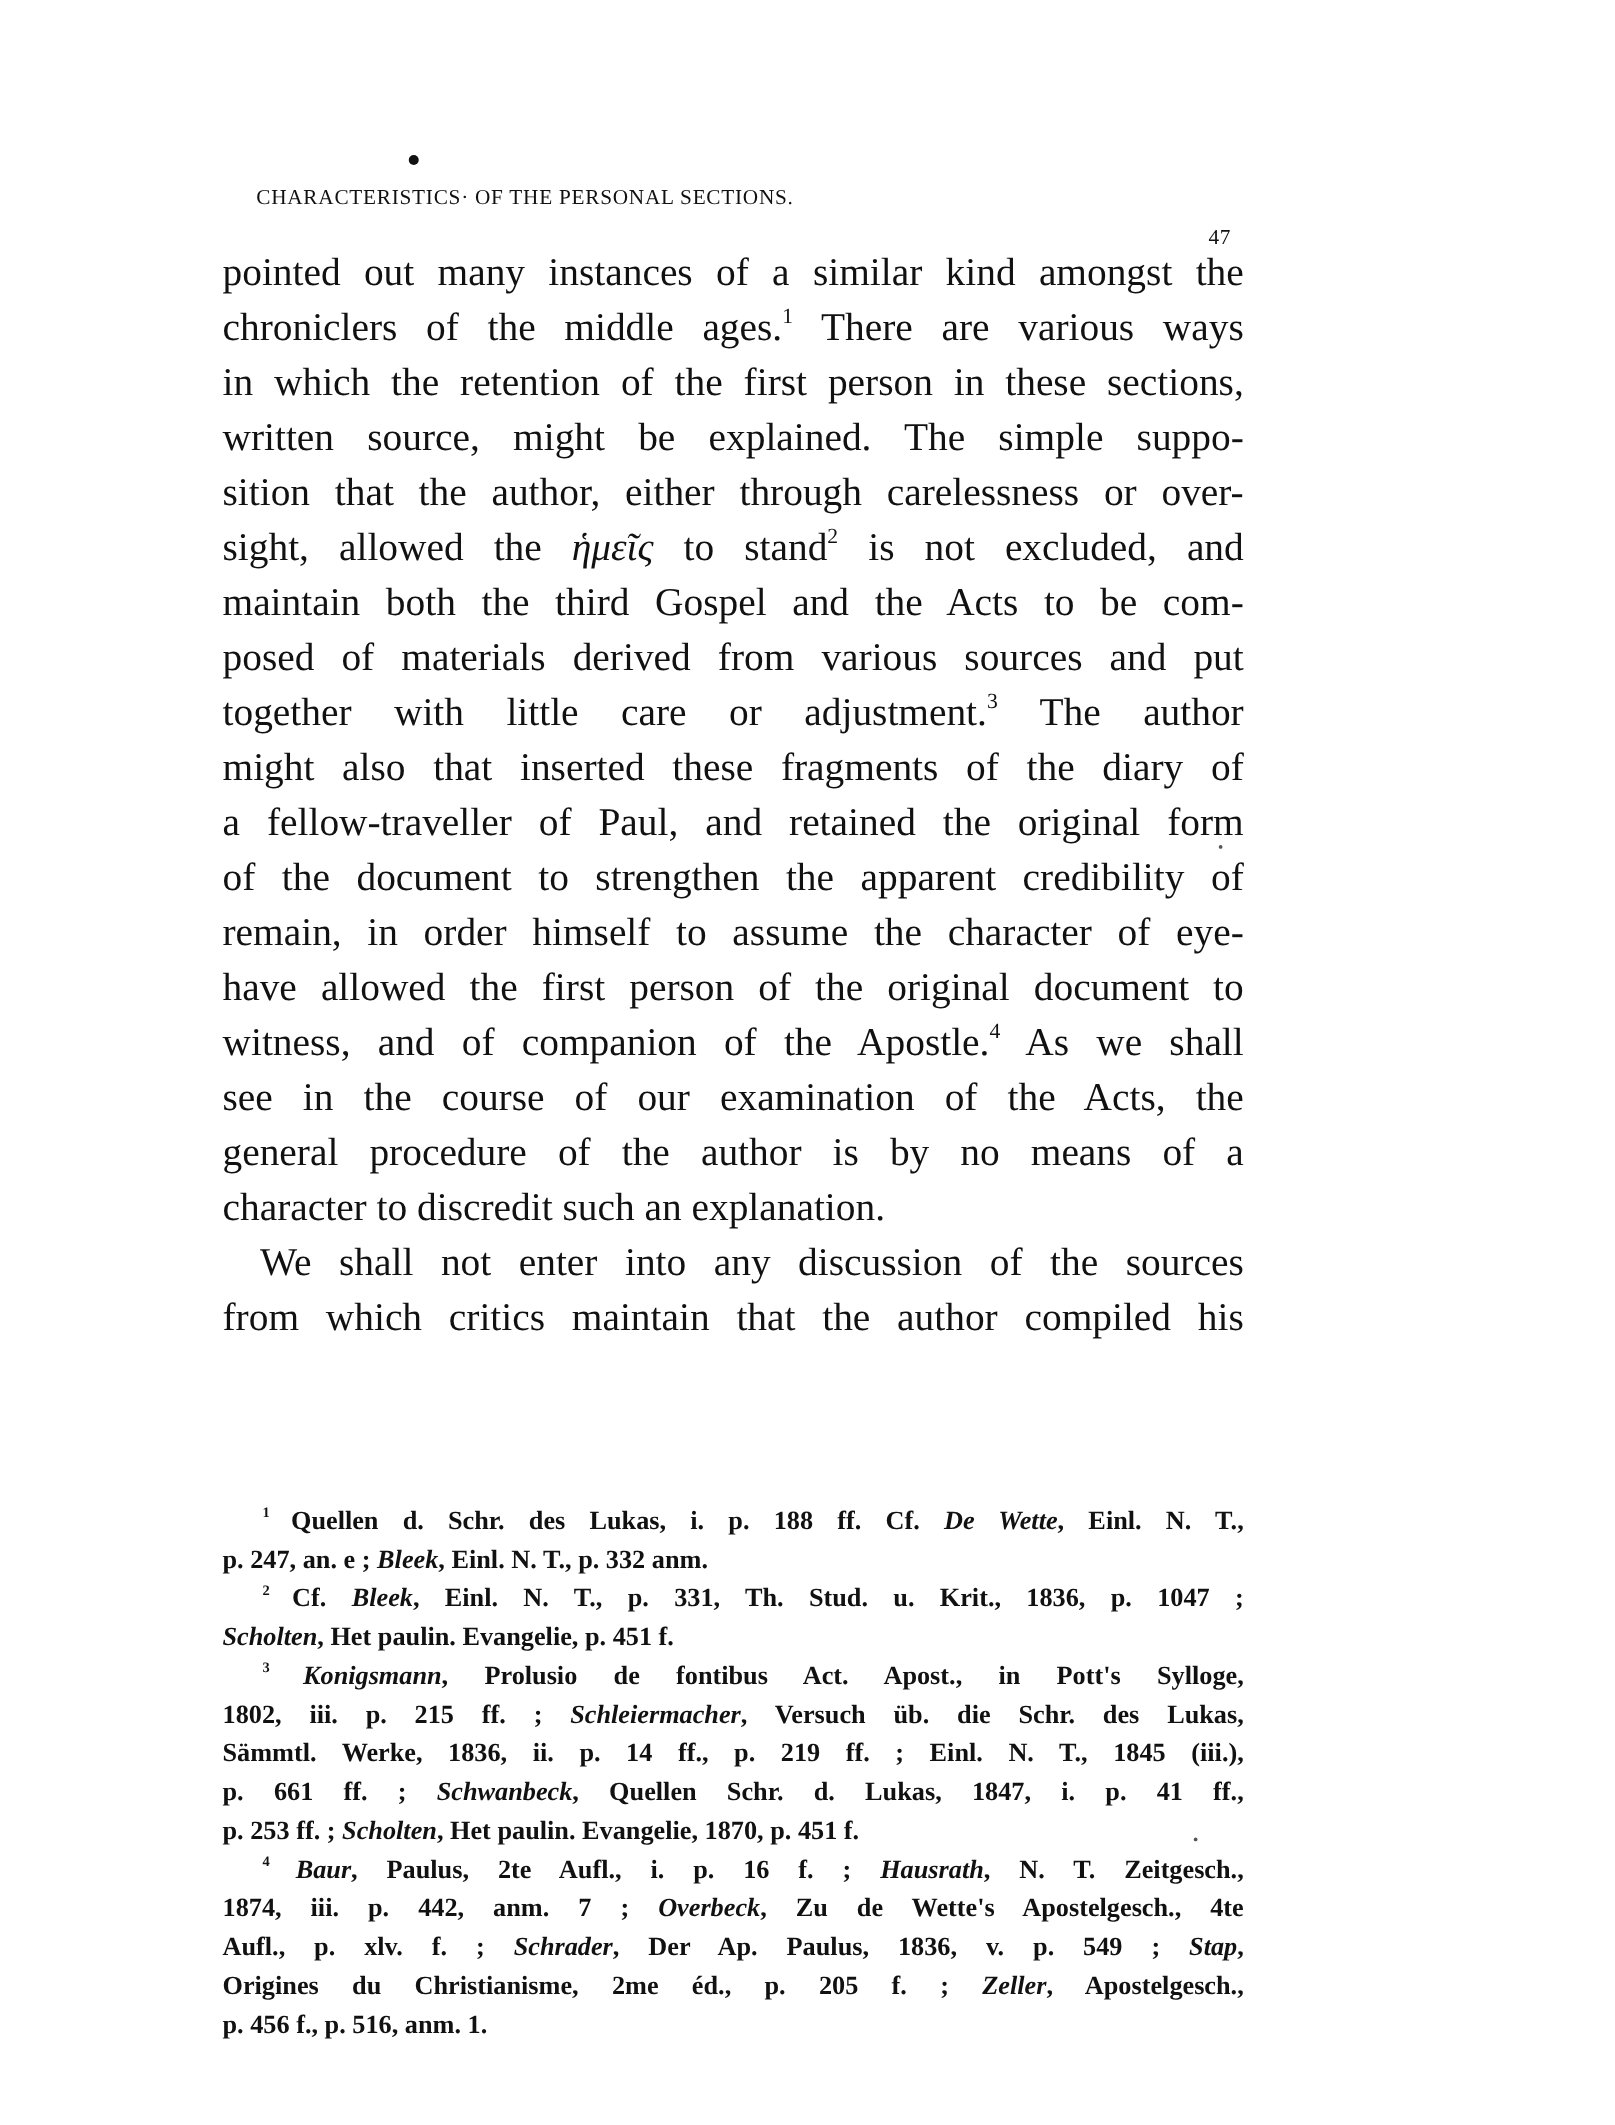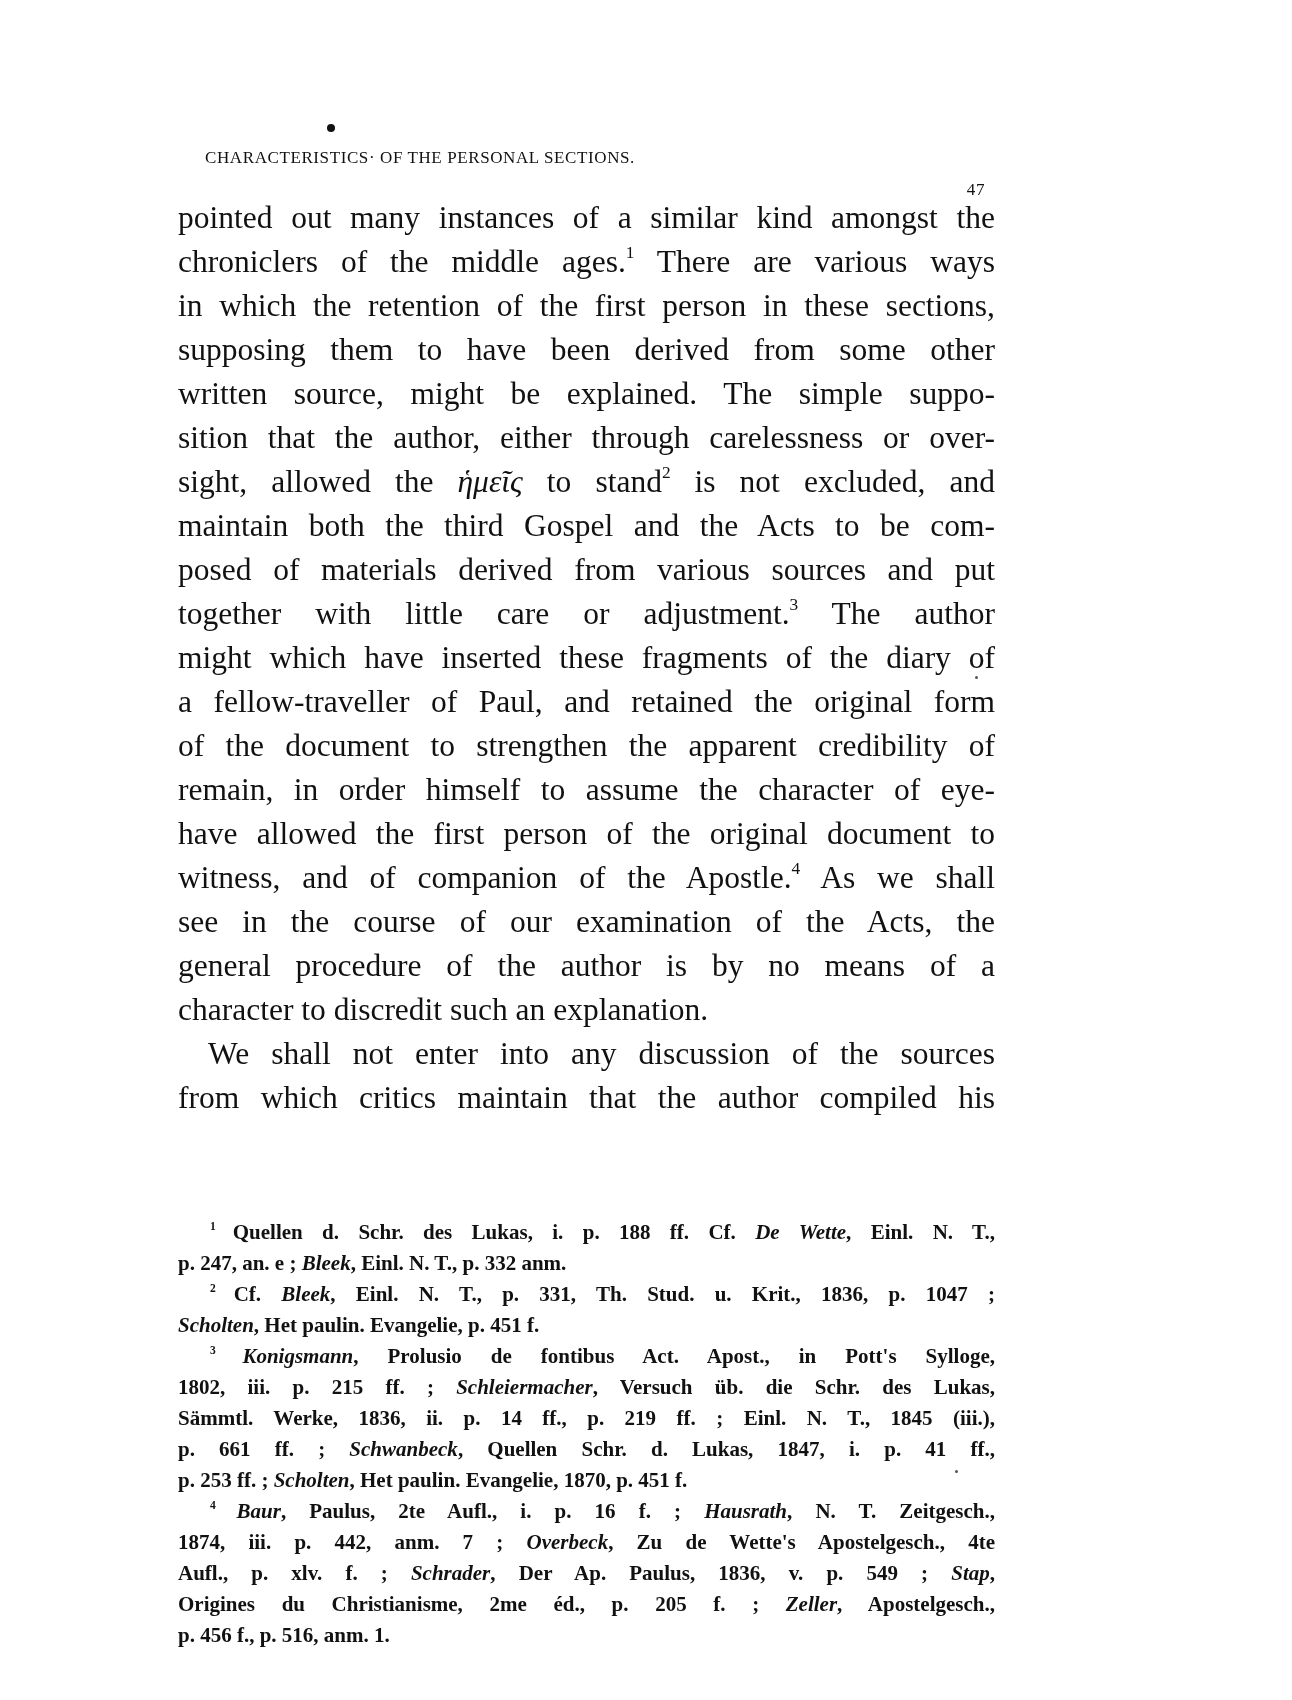--- a/index.html
+++ b/index.html
@@ -10,48 +10,47 @@
     font-family: "Liberation Serif", serif; font-size: 17px; letter-spacing: 0.6px; }
   .header .title { position: absolute; left: 0; top: 12px; }
   .header .pagenum { position: absolute; right: 0; top: 12px; margin-top: 32px; }
   .body { position: absolute; left: 178px; top: 196px; width: 817px;
     font-family: "Liberation Serif", serif; font-size: 31.5px; line-height: 44px; }
   .line { display: block; white-space: nowrap; text-align: justify; text-align-last: justify; height: 44px; }
   .line.last { text-align-last: left; }
   .line.indent { padding-left: 30px; }
   sup { font-size: 0.55em; line-height: 0; vertical-align: 0.8em; }
   .notes { position: absolute; left: 178px; top: 1201px; width: 817px;
-    font-family: "Liberation Serif", serif; font-weight: bold; font-size: 21px; line-height: 31px; margin-top: 16px; }
+    font-family: "Liberation Serif", serif; font-weight: bold; font-size: 21px; line-height: 31px; }
   .nline { display: block; white-space: nowrap; text-align: justify; text-align-last: justify; height: 31px; }
   .nline.last { text-align-last: left; }
   .nline.indent { padding-left: 32px; }
   .mark { position: absolute; width: 3px; height: 3px; border-radius: 50%; background: #555; }
 </style>
 </head>
 <body>
 
 <div class="page">
   <div class="dot"></div>
   <div class="header">
     <span class="title">CHARACTERISTICS· OF THE PERSONAL SECTIONS.</span>
     <span class="pagenum">47</span>
   </div>
 
   <div class="body" id="body">
       <span class="line"><span>pointed out many instances of a similar kind amongst the</span></span>
       <span class="line"><span>chroniclers of the middle ages.</span><sup>1</sup><span>  There are various ways</span></span>
       <span class="line"><span>in which the retention of the first person in these sections,</span></span>
-      <span class="line"><span>supposing them to have been derived from some other</span></span>
       <span class="line"><span>written source, might be explained.  The simple suppo-</span></span>
       <span class="line"><span>sition that the author, either through carelessness or over-</span></span>
       <span class="line"><span>sight, allowed the </span><i>ἡμεῖς</i><span> to stand</span><sup>2</sup><span> is not excluded, and</span></span>
       <span class="line"><span>maintain both the third Gospel and the Acts to be com-</span></span>
       <span class="line"><span>posed of materials derived from various sources and put</span></span>
       <span class="line"><span>together with little care or adjustment.</span><sup>3</sup><span>  The author</span></span>
-      <span class="line"><span>might which have inserted these fragments of the diary of</span></span>
+      <span class="line"><span>might also that inserted these fragments of the diary of</span></span>
       <span class="line"><span>a fellow-traveller of Paul, and retained the original form</span></span>
       <span class="line"><span>of the document to strengthen the apparent credibility of</span></span>
       <span class="line"><span>remain, in order himself to assume the character of eye-</span></span>
       <span class="line"><span>have allowed the first person of the original document to</span></span>
       <span class="line"><span>witness, and of companion of the Apostle.</span><sup>4</sup><span>  As we shall</span></span>
       <span class="line"><span>see in the course of our examination of the Acts, the</span></span>
       <span class="line"><span>general procedure of the author is by no means of a</span></span>
       <span class="line last"><span>character to discredit such an explanation.</span></span>
       <span class="line indent"><span>We shall not enter into any discussion of the sources</span></span>
       <span class="line"><span>from which critics maintain that the author compiled his</span></span>

